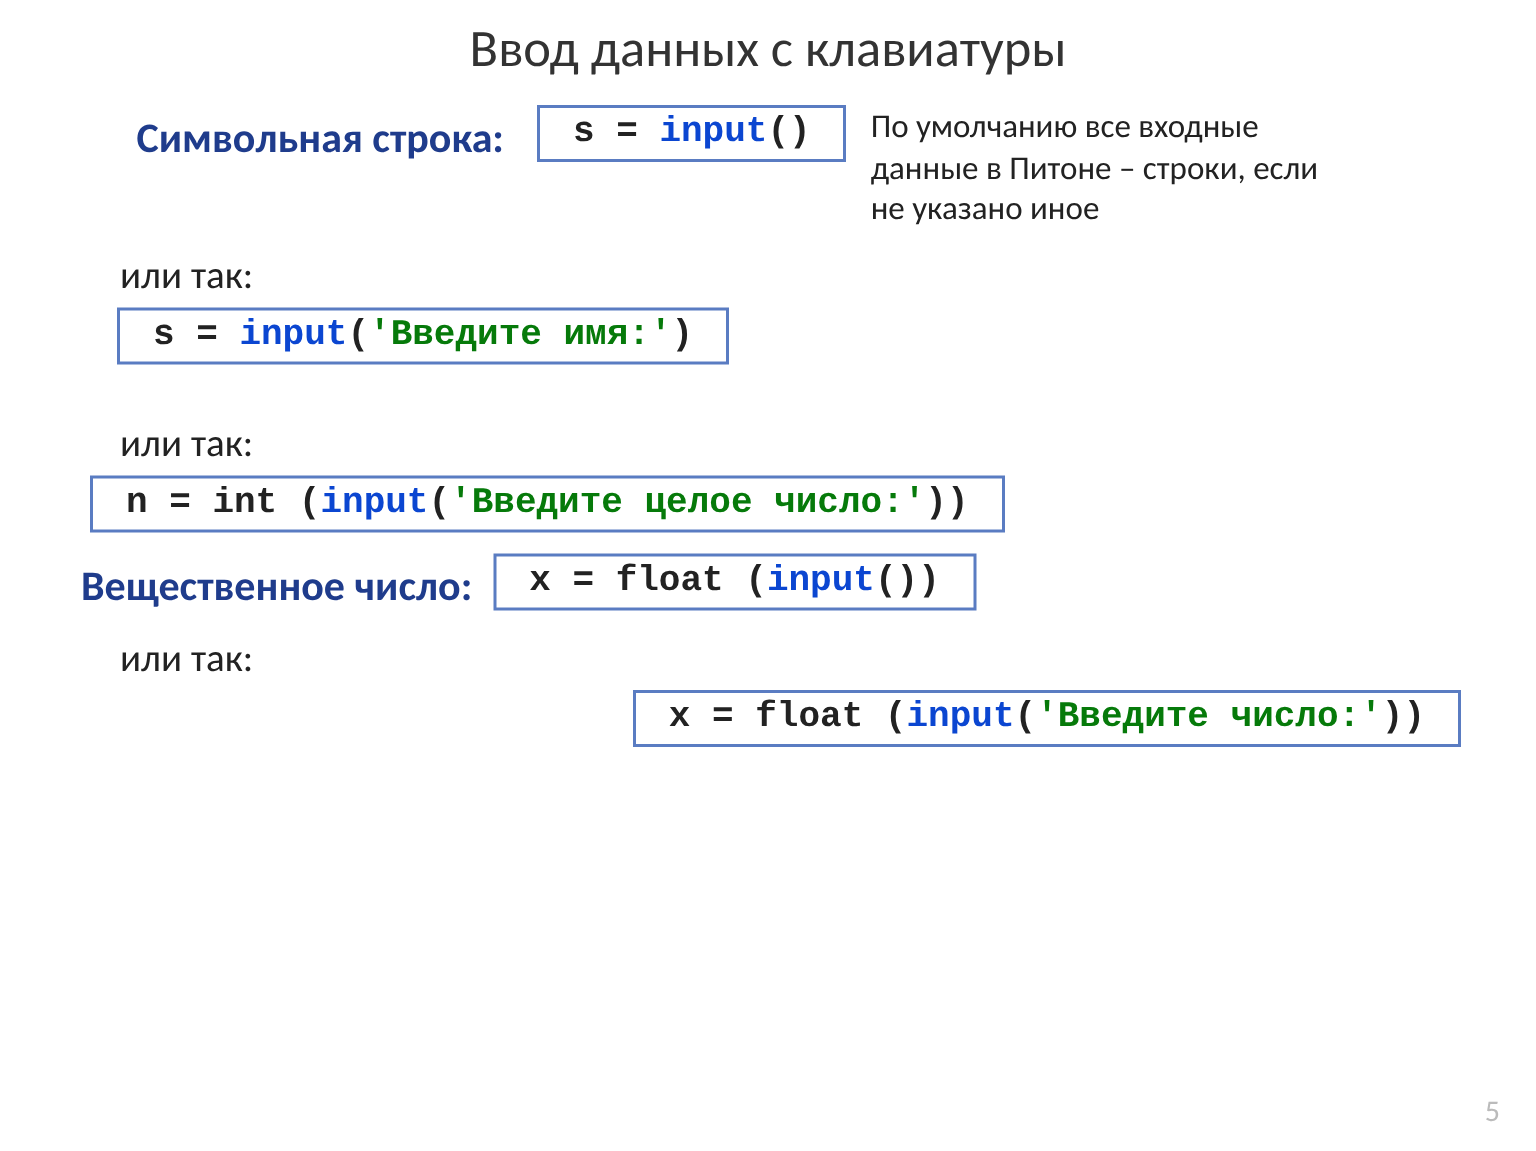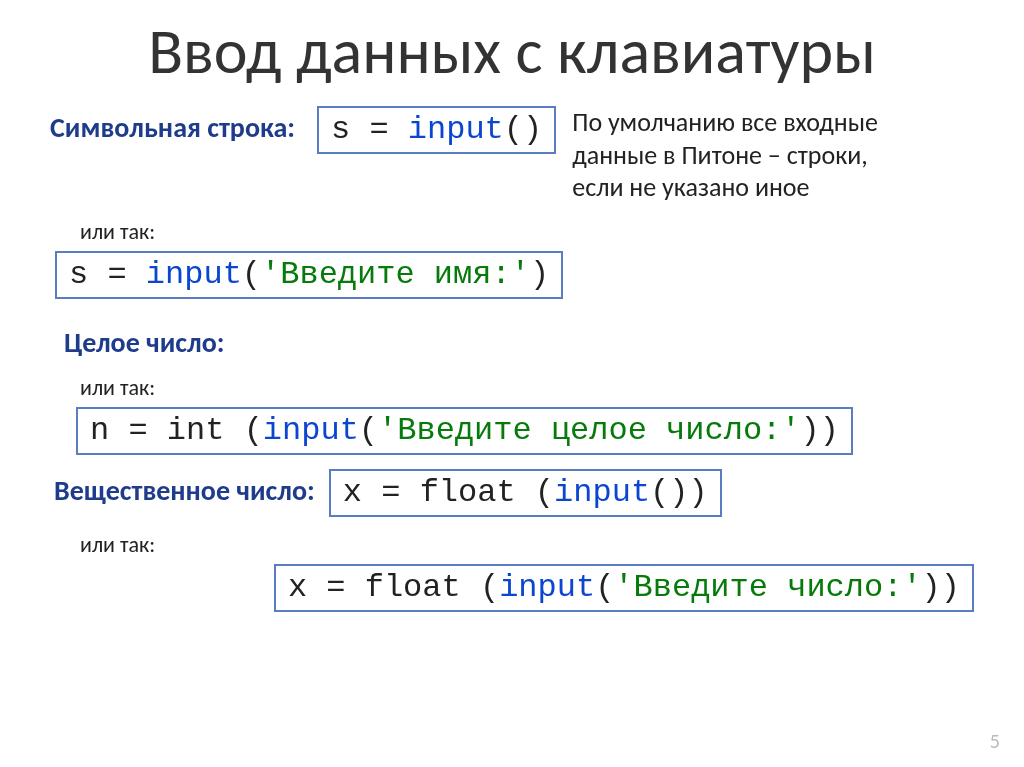--- a/index.html
+++ b/index.html
@@ -6,57 +6,59 @@
   body {
     width: 1024px;
     height: 767px;
     background: #fff;
     font-family: "Calibri", "Segoe UI", Arial, sans-serif;
     color: #222;
     position: relative;
     padding: 12px 50px 0 50px;
   }
   .title {
-    font-size: 64px;
+    font-size: 35px;
     text-align: center;
     color: #333;
     margin-bottom: 16px;
     font-weight: 400;
   }
   .row {
     display: flex;
     align-items: flex-start;
     margin-bottom: 14px;
   }
   .label {
     font-size: 28px;
     font-weight: 700;
     color: #1f3c8c;
     padding-top: 4px;
+    margin-left: 41px;
   }
   .or-label {
-    font-size: 22px;
+    font-size: 26px;
     color: #222;
     margin-left: 30px;
     margin-bottom: 6px;
     margin-top: 2px;
   }
   .codebox {
     border: 2px solid #5a7cc2;
     display: inline-block;
-    padding: 2px 12px;
+    padding: 2px 22px;
     font-family: "Courier New", monospace;
-    font-size: 32px;
+    font-size: 24px;
     line-height: 1.25;
     white-space: pre;
+    font-weight: bold;
   }
   .codebox .kw { color: #0b46d1; }
   .codebox .str { color: #067a0a; }
   .note {
-    font-size: 26px;
+    font-size: 22px;
     color: #222;
     line-height: 1.25;
     max-width: 310px;
   }
   .pagenum {
     position: absolute;
     bottom: 14px;
     right: 24px;
     color: #bbb;
     font-size: 20px;
@@ -68,31 +70,30 @@
 <div class="title">Ввод данных с клавиатуры</div>
 
 <div class="row">
   <div class="label" style="margin-right:22px;">Символьная строка:</div>
   <div class="codebox"><span>s = </span><span class="kw">input</span><span>()</span></div>
   <div class="note" style="margin-left:16px;">По умолчанию все входные данные в Питоне – строки, если не указано иное</div>
 </div>
 
 <div class="or-label">или так:</div>
 
-<div class="row" style="margin-left:5px;">
+<div class="row" style="margin-left:28px;">
   <div class="codebox"><span>s = </span><span class="kw">input</span><span>(</span><span class="str">'Введите имя:'</span><span>)</span></div>
 </div>
 
 <div class="row" style="margin-top:22px;">
-  <div class="label" style="margin-left:14px; margin-right:22px;">Целое число:</div>
 </div>
 
 <div class="or-label">или так:</div>
 
-<div class="row" style="margin-left:26px;">
+<div class="row" style="margin-left:10px;">
   <div class="codebox"><span>n = int (</span><span class="kw">input</span><span>(</span><span class="str">'Введите целое число:'</span><span>))</span></div>
 </div>
 
 <div class="row" style="margin-top:14px;text-align:right;">
   <div class="label" style="margin-left:4px; margin-right:14px;">Вещественное число:</div>
   <div class="codebox"><span>x = float (</span><span class="kw">input</span><span>())</span></div>
 </div>
 
 <div class="or-label">или так:</div>
 

